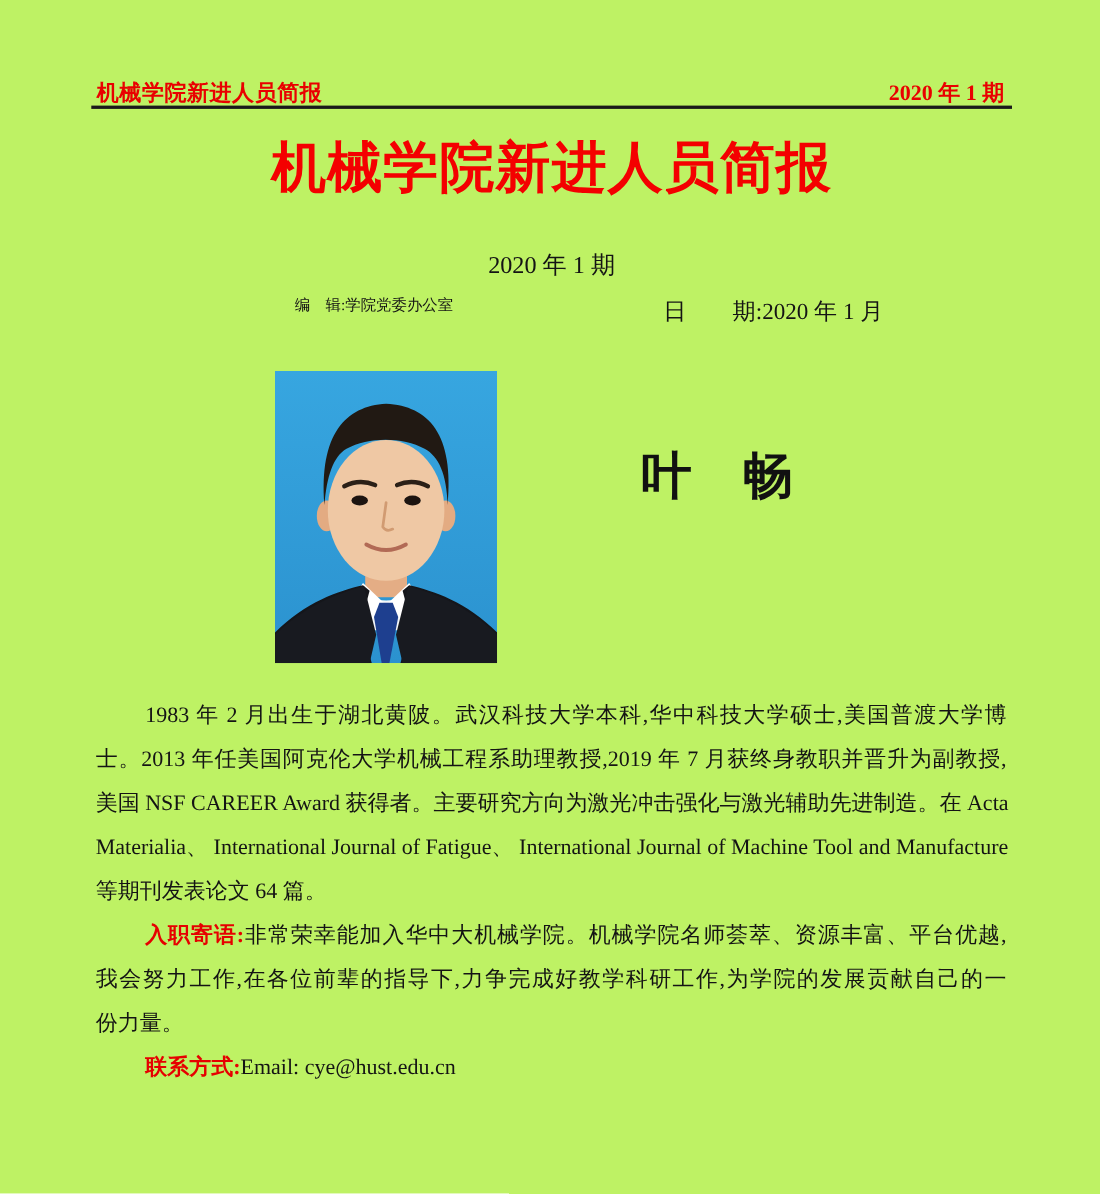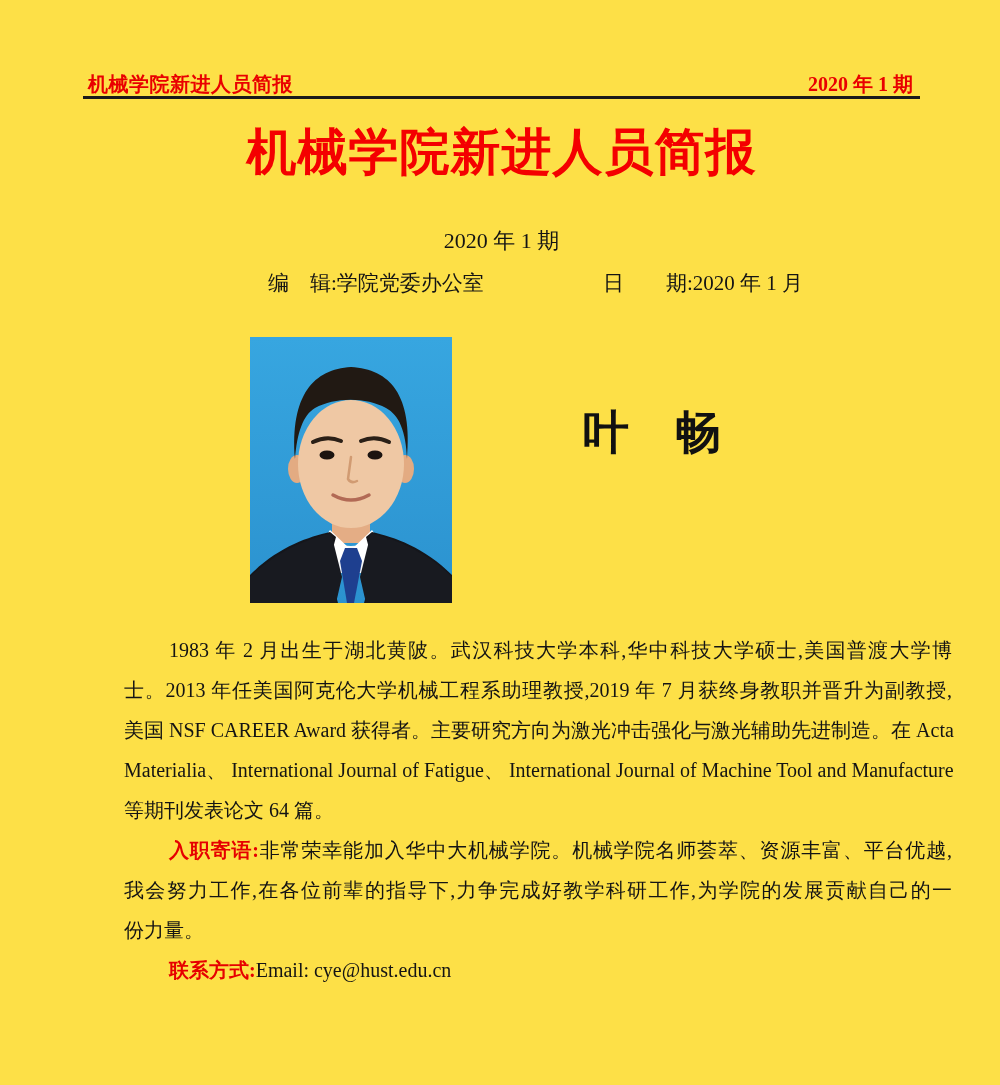--- a/index.html
+++ b/index.html
@@ -1,20 +1,20 @@
 <!DOCTYPE html>
 <html><head>
 <meta charset="utf-8">
 <style>
   html, body { margin: 0; padding: 0; background: #ffffff; }
   .page {
     position: relative;
     width: 1000px;
     height: 1085px;
-    background: #fde047;
+    background: #bef264;
     font-family: "Liberation Serif", "DejaVu Serif", serif;
     color: #141414;
     overflow: hidden;
   }
   
   .header-left {
     position: absolute; left: 88px; top: 71px;
     font-size: 20px; font-weight: bold; color: #e90000; letter-spacing: 0.5px;
     white-space: nowrap;
   }
@@ -29,42 +29,41 @@
   
   .doc-title {
     position: absolute; left: 83px; top: 121px; width: 837px; margin: 0;
     text-align: center; font-size: 50px; line-height: 62px; font-weight: bold;
     color: #f40000; letter-spacing: 1px; white-space: nowrap;
   }
   .issue-line {
     position: absolute; left: 83px; top: 226px; width: 837px;
     text-align: center; font-size: 22px; white-space: nowrap;
   }
-  .meta-editor { position: absolute; left: 268px; top: 269px; font-size: 21px; white-space: nowrap; }
+  .meta-editor { position: absolute; left: 268px; top: 269px; font-size: 14px; white-space: nowrap; }
   .meta-date   { position: absolute; left: 603px; top: 269px; font-size: 21px; white-space: nowrap; }
   
   .photo {
     position: absolute; left: 250px; top: 337px; width: 202px; height: 266px;
     overflow: hidden;
   }
   .photo svg { display: block; width: 202px; height: 266px; }
   
   .person-name {
     position: absolute; left: 583px; top: 405px;
     font-size: 46px; line-height: 56px; font-weight: bold; color: #111111;
     white-space: nowrap;
   }
   .start-line {
     position: absolute; left: 542px; top: 485px; font-size: 22px; white-space: nowrap;
   }
   
   .text-block {
     position: absolute; left: 87px; top: 630px; width: 828px;
     font-size: 20px;
-    margin-left: 37px;
   }
   .tline { height: 40px; line-height: 40px; white-space: nowrap; }
   .jline { text-align: justify; text-align-last: justify; }
   .lline { text-align: left; }
   .indent { text-indent: 45px; }
   .red-label { color: #e60000; font-weight: bold; text-align: center; }
 </style>
 </head>
 <body>
 

